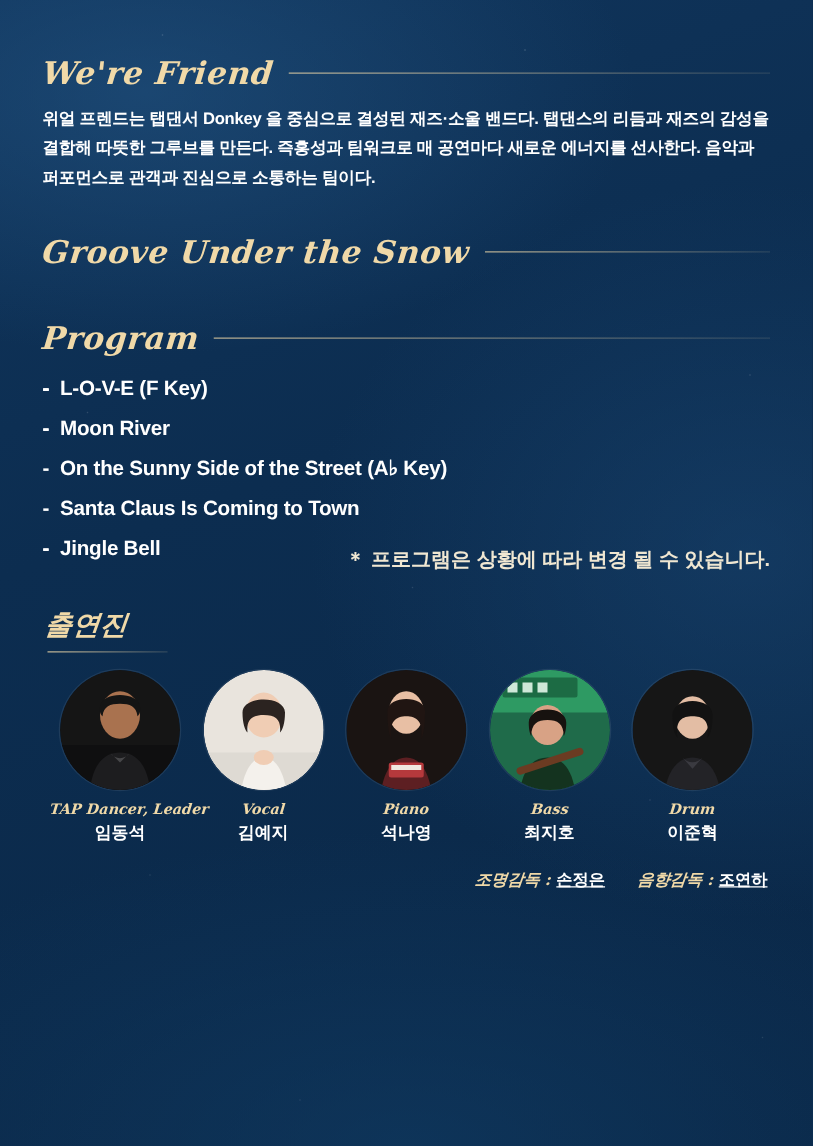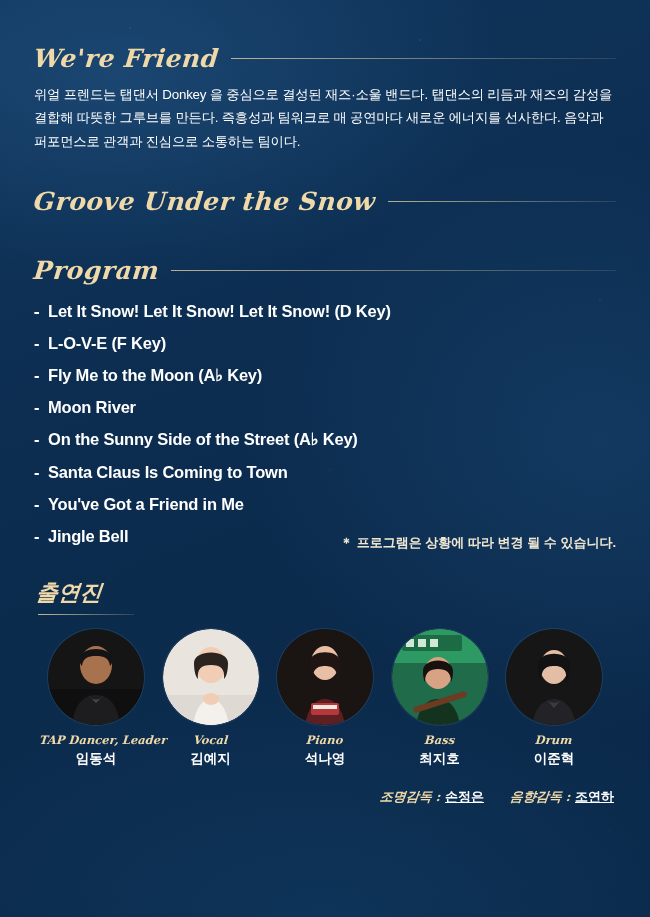--- a/index.html
+++ b/index.html
@@ -68,21 +68,21 @@
   .rule {
     flex: 1;
     height: 1px;
     background: linear-gradient(to right, rgba(240,217,168,0.75), rgba(240,217,168,0.12));
   }
 
   .body-text {
     color: #ffffff;
     font-size: 13.3px;
     line-height: 1.75;
-    font-weight: 400;
+    font-weight: 700;
     letter-spacing: -0.2px;
     margin: 0;
   }
 
   .prog-list {
     list-style: none;
     margin: 6px 0 0 0;
     padding: 0;
   }
   .prog-list li {
@@ -95,21 +95,21 @@
     letter-spacing: -0.2px;
   }
   .prog-list li .dash {
     position: absolute;
     left: 0;
     top: 0;
   }
   .prog-note {
     text-align: right;
     color: #f0e7d2;
-    font-size: 13px;
+    font-size: 16px;
     font-weight: 700;
     margin-top: -18px;
   }
 
   .cast-title {
     font-family: "DejaVu Serif", serif;
     font-style: italic;
     font-weight: 700;
     color: #f0d9a8;
     font-size: 22px;
@@ -213,27 +213,27 @@
 
     <div class="sp-prog"></div>
 
     <div class="section">
       <div class="sec-head">
         <div class="script-title">Program</div>
         <div class="rule"></div>
       </div>
       <ul class="prog-list">
         <li><span class="dash">-</span></li>
-        <li><span class="dash">-</span><span>Let It Snow! Let It Snow! Let It Snow! (D Key)</span></li>
+        <li><span class="dash">-</span></li>
         <li><span class="dash">-</span><span>L-O-V-E (F Key)</span></li>
-        <li><span class="dash">-</span><span>Fly Me to the Moon (A♭ Key)</span></li>
+        <li><span class="dash">-</span></li>
         <li><span class="dash">-</span><span>Moon River</span></li>
         <li><span class="dash">-</span><span>On the Sunny Side of the Street (A♭ Key)</span></li>
         <li><span class="dash">-</span><span>Santa Claus Is Coming to Town</span></li>
-        <li><span class="dash">-</span><span>You've Got a Friend in Me</span></li>
+        <li><span class="dash">-</span></li>
         <li><span class="dash">-</span><span>Jingle Bell</span></li>
       </ul>
       <div class="prog-note">＊ 프로그램은 상황에 따라 변경 될 수 있습니다.</div>
     </div>
 
     <div class="sp-cast"></div>
 
     <div class="section">
       <div class="cast-title">출연진</div>
       <div class="cast-underline"></div>

